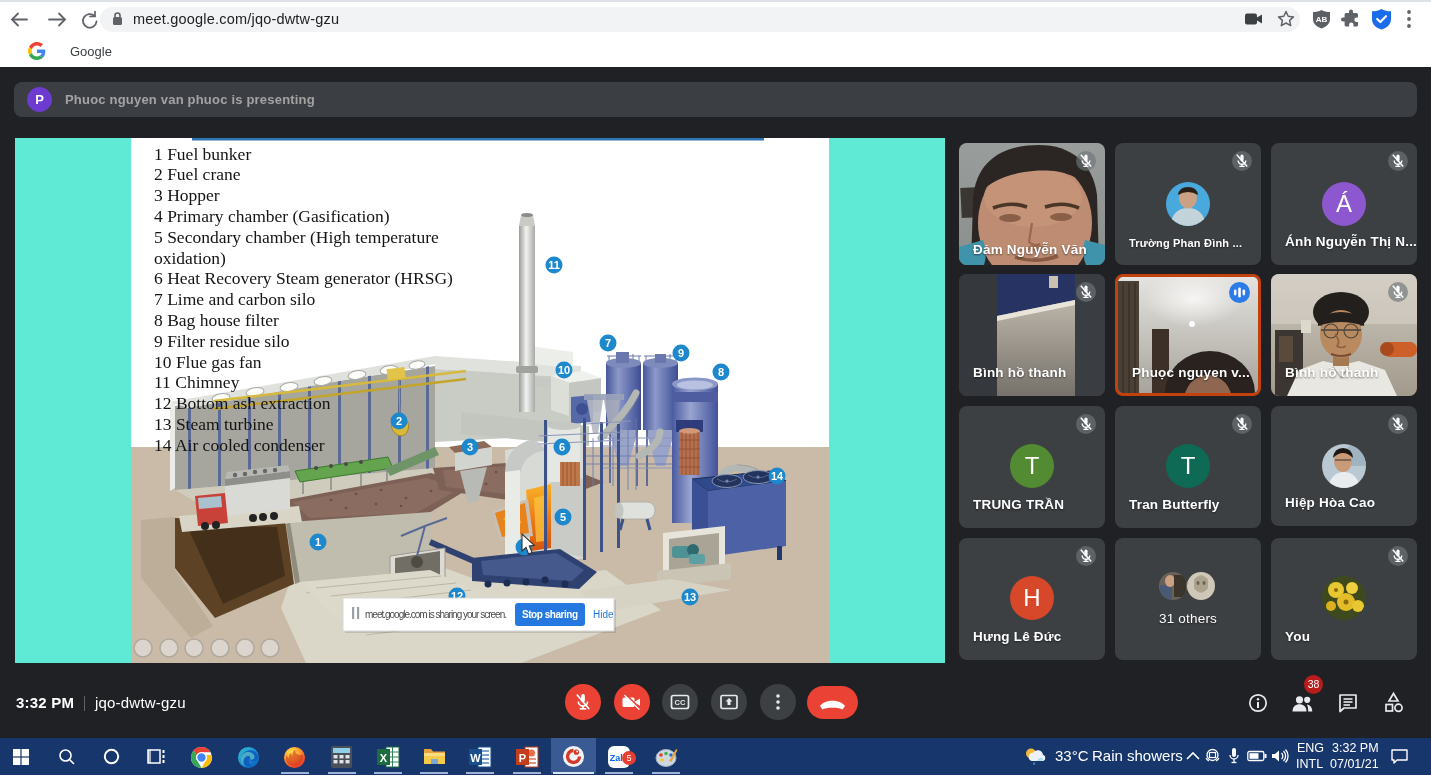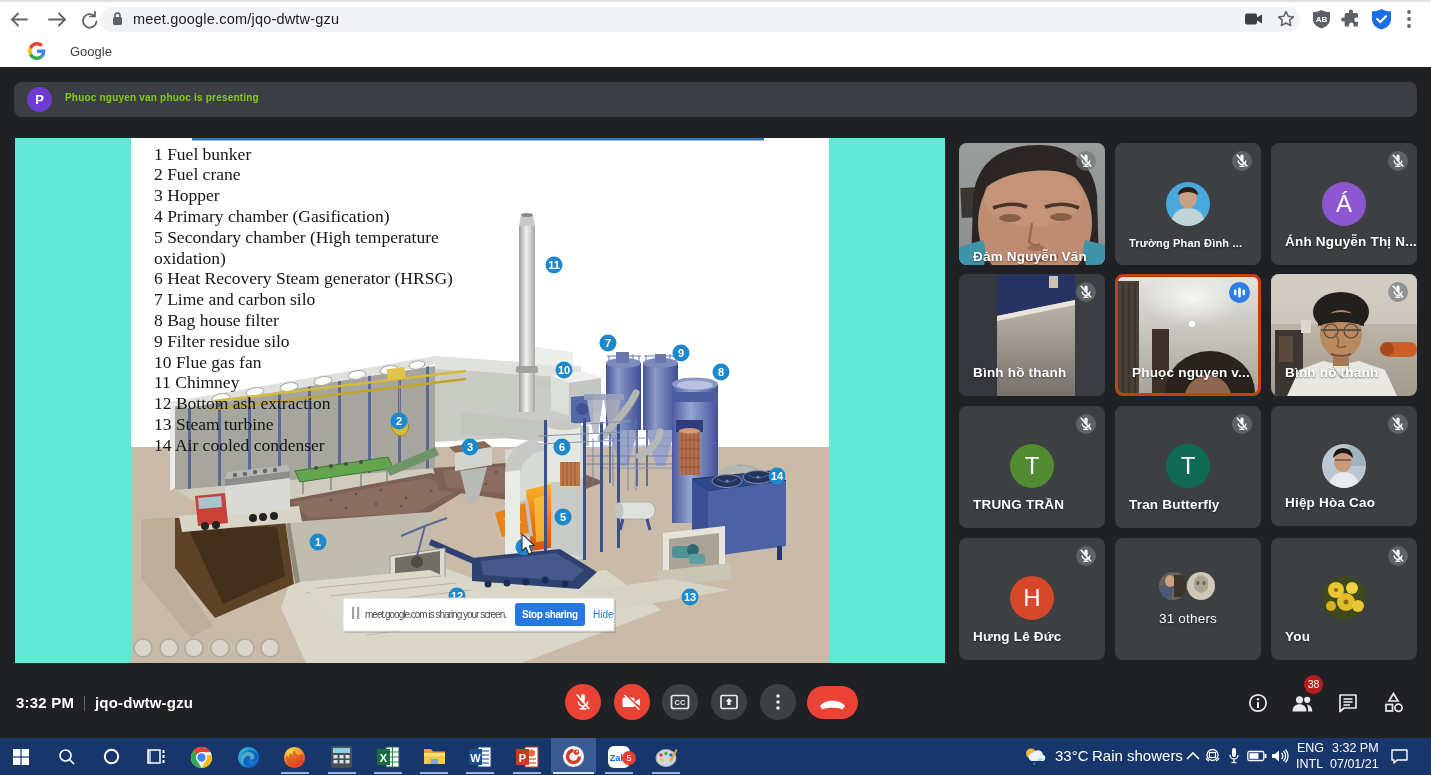--- a/index.html
+++ b/index.html
@@ -9,21 +9,21 @@
 #toolbar{left:0;top:0;width:1431px;height:38px;background:#ffffff}
 #topstrip{left:0;top:0;width:1431px;height:2px;background:#dee1e6}
 #urlpill{left:100px;top:7px;width:1200px;height:25px;background:#f1f3f4;border-radius:13px}
 #urltext{left:133px;top:11px;font-size:14.5px;color:#202124;letter-spacing:.2px}
 #bookbar{left:0;top:38px;width:1431px;height:29px;background:#ffffff}
 #booktext{left:70px;top:6px;font-size:13px;color:#3c4043}
 
 #meet{left:0;top:67px;width:1431px;height:671px;background:#202124}
 #banner{left:14px;top:15px;width:1403px;height:35px;background:#3b3e42;border-radius:8px}
 #bavatar{left:13px;top:5px;width:25px;height:25px;border-radius:50%;background:#6d3bd0;color:#fff;font-weight:bold;font-size:13px;text-align:center;line-height:25px}
-#btext{left:51px;top:10px;color:#84cc16;font-weight:bold;font-size:10px;letter-spacing:.2px}
+#btext{left:51px;top:10px;color:#a3a3a3;font-weight:bold;font-size:13px;letter-spacing:.2px}
 #mainvid{left:15px;top:71px;width:930px;height:525px;background:#5eead4}
 
 .tile{border-radius:8px;background:#3c4043;overflow:hidden}
 .label{position:absolute;left:14px;color:#fff;font-size:13.5px;font-weight:bold;letter-spacing:.2px;text-shadow:0 1px 2px rgba(0,0,0,.5);white-space:nowrap}
 .micbadge{position:absolute;width:20px;height:20px;border-radius:50%;background:rgba(111,116,121,.65)}
 .avcircle{position:absolute;border-radius:50%;color:#fff;text-align:center}
 
 .roundbtn{position:absolute;border-radius:50%;width:36px;height:36px}
 
 #taskbar{left:0;top:738px;width:1431px;height:37px;background:#17366c}
@@ -508,21 +508,21 @@
         <path d="M34,65 Q52,58 68,64" stroke="#4a3526" stroke-width="3.6" fill="none"></path>
         <path d="M86,64 Q104,58 120,65" stroke="#4a3526" stroke-width="3.6" fill="none"></path>
         <ellipse cx="51" cy="75" rx="11" ry="4" fill="#8a5f47"></ellipse>
         <ellipse cx="102" cy="74" rx="11" ry="4" fill="#8a5f47"></ellipse>
         <path d="M73,80 L70,99 Q75,104 81,101" stroke="#9a684c" stroke-width="2.2" fill="none"></path>
         <ellipse cx="77" cy="105" rx="9" ry="3" fill="#96644a" opacity="0.7"></ellipse>
         <path d="M56,114 Q77,121 99,113" stroke="#8a5a44" stroke-width="3.5" fill="none"></path>
         <path d="M0,104 L24,97 Q29,110 25,122 L0,122 Z" fill="#3f93ab"></path>
         <path d="M146,102 L126,97 Q122,110 127,122 L146,122 Z" fill="#3f93ab"></path>
       </svg>
-      <div class="label" style="bottom:1px">Đảm Nguyễn Văn</div>
+      <div class="label" style="bottom:8px">Đảm Nguyễn Văn</div>
       <svg class="micbadge" style="left:117px;top:8px" width="20" height="20" viewBox="0 0 20 20">
           <g stroke="#fff" fill="#fff">
             <rect x="8.4" y="3.6" width="3.2" height="6.8" rx="1.6" stroke="none"></rect>
             <path d="M6.2,9.5 a3.8,3.8 0 0 0 7.6,0" fill="none" stroke-width="1.4"></path>
             <line x1="10" y1="13.3" x2="10" y2="15.2" stroke-width="1.4"></line>
             <line x1="7.4" y1="15.4" x2="12.6" y2="15.4" stroke-width="1.4"></line>
             <line x1="4.8" y1="3.8" x2="15.2" y2="15.6" stroke-width="1.5"></line>
           </g>
         </svg>
     </div>
@@ -780,21 +780,21 @@
             <path d="M6.2,9.5 a3.8,3.8 0 0 0 7.6,0" fill="none" stroke-width="1.4"></path>
             <line x1="10" y1="13.3" x2="10" y2="15.2" stroke-width="1.4"></line>
             <line x1="7.4" y1="15.4" x2="12.6" y2="15.4" stroke-width="1.4"></line>
             <line x1="4.8" y1="3.8" x2="15.2" y2="15.6" stroke-width="1.5"></line>
           </g>
         </svg>
     </div>
 
     <div class="abs" style="left:16px;top:627px;color:#fff;font-size:15px;font-weight:bold;letter-spacing:.2px">3:32 PM</div>
     <div class="abs" style="left:84px;top:629px;width:1px;height:15px;background:#5f6368"></div>
-    <div class="abs" style="left:95px;top:627px;color:#fff;font-size:15px;font-weight:bold;letter-spacing:.2px">jqo-dwtw-gzu</div>
+    <div class="abs" style="left:95px;top:627px;color:#fff;font-size:15px;font-weight:normal;letter-spacing:.2px">jqo-dwtw-gzu</div>
     <div class="abs roundbtn" style="left:565px;top:617px;background:#ea4335"></div>
     <svg class="abs" style="left:572px;top:624px" width="22" height="22" viewBox="0 0 20 20">
         <g stroke="#fff" fill="#fff">
           <rect x="8.3" y="2.8" width="3.4" height="7.4" rx="1.7" stroke="none"></rect>
           <path d="M5.8,9.5 a4.2,4.2 0 0 0 8.4,0" fill="none" stroke-width="1.5"></path>
           <line x1="10" y1="13.7" x2="10" y2="16" stroke-width="1.5"></line>
           <line x1="7" y1="16.2" x2="13" y2="16.2" stroke-width="1.5"></line>
           <line x1="4.4" y1="3.2" x2="15.6" y2="16.4" stroke-width="1.6"></line>
         </g>
       </svg>

